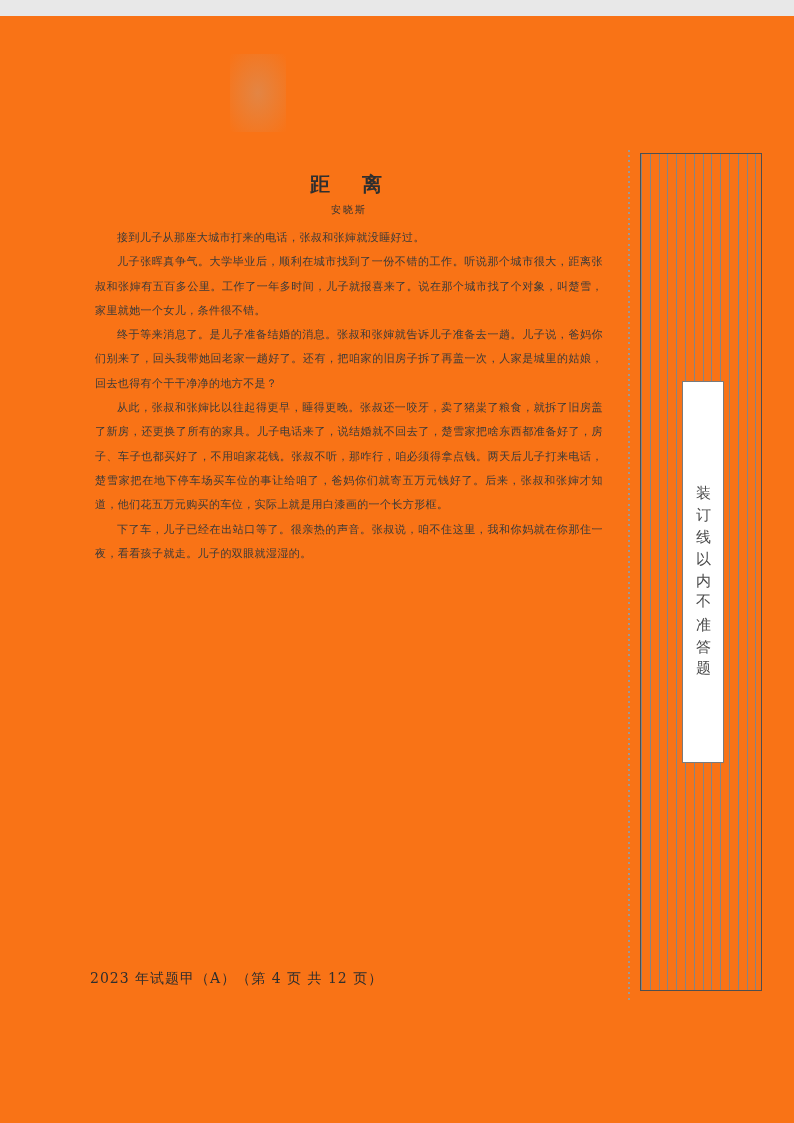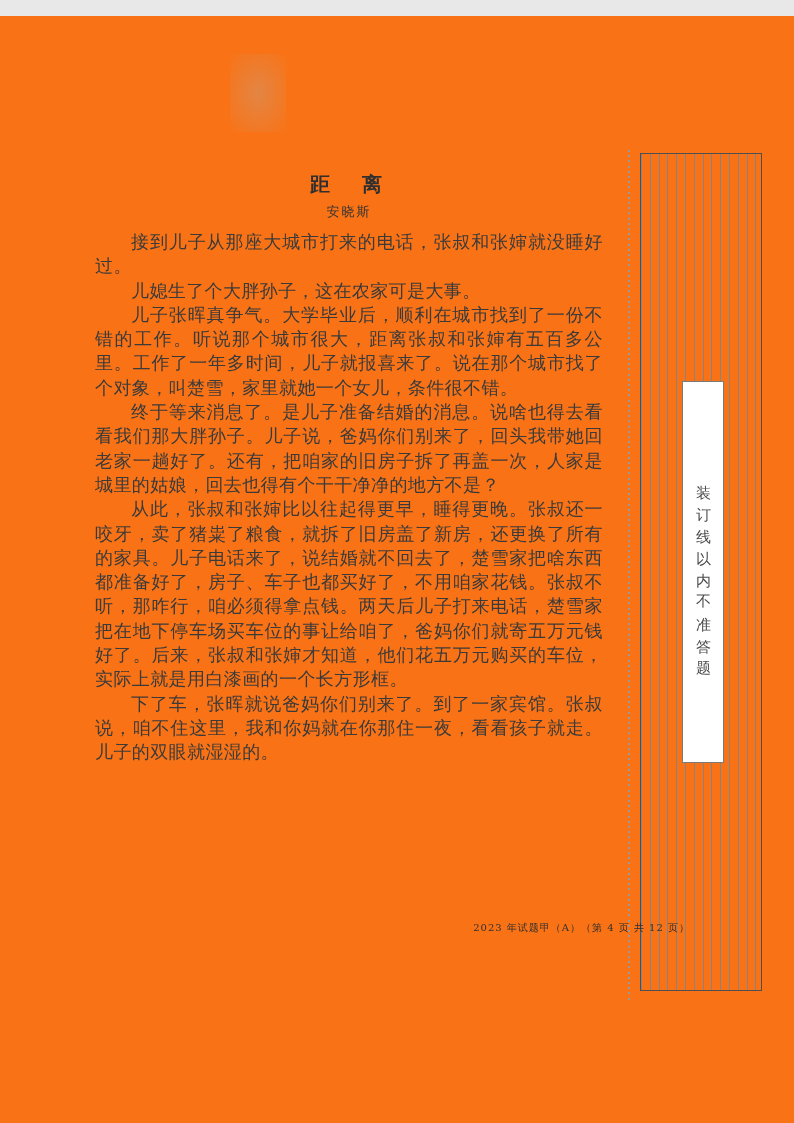--- a/index.html
+++ b/index.html
@@ -24,37 +24,37 @@
   .article h1 {
     margin:0 0 5px 0;
     text-align:center;
     font-size:20px; font-weight:700;
     letter-spacing:6px;
     color:#2f2f2f;
   }
   .article .author {
     margin:0 0 9px 0;
     text-align:center;
-    font-size:13px;
+    font-size:10px;
     letter-spacing:2px;
     color:#333333;
   }
   .article p {
     margin:0;
-    font-size:18px;
+    font-size:11px;
     line-height:24.3px;
     text-indent:2em;
     text-align:justify;
     letter-spacing:0.4px;
   }
   
   .footer {
-    position:absolute; top:905px; left:90px; width:600px;
-    text-align:right;
-    font-size:10px;
+    position:absolute; top:954px; left:90px; width:600px;
+    text-align:left;
+    font-size:14px;
     letter-spacing:1px;
     color:#2e2e2e;
   }
   
   .dotted-line {
     position:absolute; left:628px; top:134px; width:2px; height:850px;
     background:repeating-linear-gradient(to bottom, #9a9a9a 0 2px, transparent 2px 5.2px);
   }
   .stripe-box {
     position:absolute; left:640px; top:137px; width:122px; height:838px;
@@ -82,25 +82,24 @@
 
 <div class="page">
 
   <div class="stain"></div>
 
   <div class="article">
     <h1>距　离</h1>
     <div class="author">安晓斯</div>
     <div>
       <p>接到儿子从那座大城市打来的电话，张叔和张婶就没睡好过。</p>
-      <p>儿媳生了个大胖孙子，这在农家可是大事。</p>
       <p>儿子张晖真争气。大学毕业后，顺利在城市找到了一份不错的工作。听说那个城市很大，距离张叔和张婶有五百多公里。工作了一年多时间，儿子就报喜来了。说在那个城市找了个对象，叫楚雪，家里就她一个女儿，条件很不错。</p>
-      <p>终于等来消息了。是儿子准备结婚的消息。说啥也得去看看我们那大胖孙子。儿子说，爸妈你们别来了，回头我带她回老家一趟好了。还有，把咱家的旧房子拆了再盖一次，人家是城里的姑娘，回去也得有个干干净净的地方不是？</p>
+      <p>终于等来消息了。是儿子准备结婚的消息。张叔和张婶就告诉儿子准备去一趟。儿子说，爸妈你们别来了，回头我带她回老家一趟好了。还有，把咱家的旧房子拆了再盖一次，人家是城里的姑娘，回去也得有个干干净净的地方不是？</p>
       <p>从此，张叔和张婶比以往起得更早，睡得更晚。张叔还一咬牙，卖了猪粜了粮食，就拆了旧房盖了新房，还更换了所有的家具。儿子电话来了，说结婚就不回去了，楚雪家把啥东西都准备好了，房子、车子也都买好了，不用咱家花钱。张叔不听，那咋行，咱必须得拿点钱。两天后儿子打来电话，楚雪家把在地下停车场买车位的事让给咱了，爸妈你们就寄五万元钱好了。后来，张叔和张婶才知道，他们花五万元购买的车位，实际上就是用白漆画的一个长方形框。</p>
-      <p>下了车，张晖就说爸妈你们别来了。到了一家宾馆。张叔说，咱不住这里，我和你妈就在你那住一夜，看看孩子就走。儿子的双眼就湿湿的。</p>
+      <p>下了车，儿子已经在出站口等了。很亲热的声音。张叔说，咱不住这里，我和你妈就在你那住一夜，看看孩子就走。儿子的双眼就湿湿的。</p>
     </div>
   </div>
 
   <div class="dotted-line"></div>
   <div class="stripe-box"></div>
   <div class="notice-window">
     <span class="notice-text">装订线以内不准答题</span>
   </div>
 
   <div class="footer">2023 年试题甲（A）（第 4 页 共 12 页）</div>

